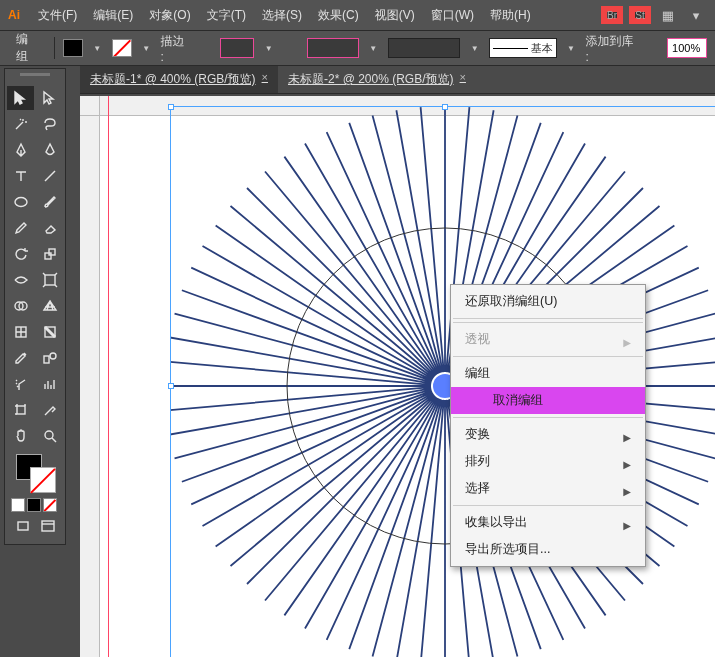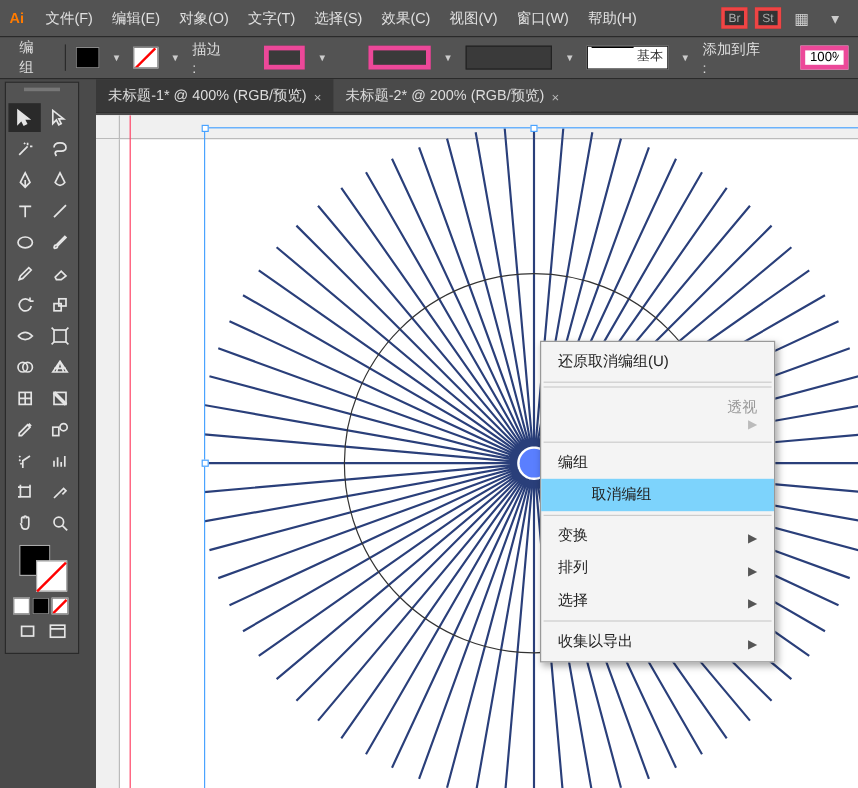--- a/index.html
+++ b/index.html
@@ -2,39 +2,39 @@
 <html><head>
 <meta charset="utf-8">
 <style>
 * { margin: 0; padding: 0; box-sizing: border-box; font-family: "Microsoft YaHei", sans-serif; }
 body { width: 715px; height: 657px; background: #4a4a4a; overflow: hidden; position: relative; }
 
 .menubar { height: 30px; background: #535353; display: flex; align-items: center; padding: 0 8px; gap: 4px; font-size: 12px; color: #e0e0e0; }
 .logo { color: #ff7b00; font-weight: bold; font-size: 12px; margin-right: 8px; }
 .menu-item { padding: 4px 6px; cursor: default; }
 .menubar-right { margin-left: auto; display: flex; gap: 6px; }
-.badge { width: 22px; height: 18px; background: #333; color: #aaa; font-size: 10px; display: flex; align-items: center; justify-content: center; border: 3px solid #ef4444; }
+.badge { width: 22px; height: 18px; background: #333; color: #aaa; font-size: 10px; display: flex; align-items: center; justify-content: center; border: 6px solid #ef4444; }
 .panel-icon { width: 22px; height: 18px; display: flex; align-items: center; justify-content: center; color: #ccc; font-size: 13px; }
 
 .optionsbar { height: 36px; background: #535353; border-top: 1px solid #2a2a2a; border-bottom: 1px solid #2a2a2a; display: flex; align-items: center; padding: 0 8px; gap: 8px; font-size: 12px; color: #ddd; }
 .label-text { padding: 2px 8px; }
 .color-well { width: 22px; height: 18px; background: #000; border: 1px solid #888; }
 .dropdown-caret { width: 14px; display:inline-flex; justify-content:center; color:#ccc; font-size:8px; }
 .no-stroke { width: 22px; height: 18px; border: 1px solid #888; background: #fff; position: relative; overflow:hidden; }
 .no-stroke::after { content:""; position:absolute; left:-4px; top:50%; width:140%; height:2px; background:red; transform: rotate(-45deg); }
-.field { height: 20px; background: #3a3a3a; border: 4px solid #ec4899; color: #ddd; font-size: 11px; padding: 0 4px; margin-left: 24px; }
+.field { height: 20px; background: #3a3a3a; border: 1px solid #ec4899; color: #ddd; font-size: 11px; padding: 0 4px; margin-left: 24px; }
 .stroke-w { width: 34px; }
 .stroke-style { width: 56px; }
 .style-box { width: 80px; height: 20px; background: #3a3a3a; border: 1px solid #222; }
-.basic-box { width: 74px; height: 20px; background: #fff; display:flex; justify-content:flex-end; padding-right:3px; font-size:11px; color:#333; border:1px solid #222;}
+.basic-box { width: 74px; height: 20px; background: #fff; display:flex; align-items:center; justify-content:flex-end; padding-right:3px; font-size:11px; color:#333; border:1px solid #222;}
 .basic-box .line { flex:1; height:1px; background:#000; margin:0 3px; }
 .opacity-field { width: 40px; background: #fff; color: #000; }
 
 .tabstrip { height: 28px; margin-left: 80px; background: #4a4a4a; display: flex; align-items: flex-end; font-size: 12px; border-bottom: 1px solid #2a2a2a;}
-.doc-tab { padding: 5px 10px; color: #ddd; display: flex; align-items: flex-end; gap: 6px; background:#4a4a4a; }
+.doc-tab { padding: 5px 10px; color: #ddd; display: flex; align-items: flex-start; gap: 6px; background:#4a4a4a;text-decoration:underline; }
 .doc-tab.inactive { background: #383838; }
 .close-x { font-size: 11px; color: #bbb; }
 
 .toolbox { position: absolute; left: 4px; top: 68px; width: 62px; background: #535353; border: 1px solid #2a2a2a; padding: 4px 2px; }
 .tool-header { height: 10px; margin-bottom: 3px; display:flex; justify-content:center; }
 .tool-header .grip { width: 30px; height: 3px; background: #777; }
 .tool-grid { display: grid; grid-template-columns: 1fr 1fr; gap: 2px; }
 .tool { width: 27px; height: 24px; display: flex; align-items: center; justify-content: center; color: #e5e5e5; font-size: 15px; position: relative; }
 .tool.selected { background: #2a2a2a; }
 .tool svg { width: 16px; height: 16px; stroke: #e5e5e5; fill: none; stroke-width: 1.4; }
@@ -55,22 +55,22 @@
 .ruler-v { position:absolute; left:0; top:20px; bottom:0; width:20px; background:#f0f0f0; border-right:1px solid #bbb; }
 .ruler-corner { position:absolute; left:0; top:0; width:20px; height:20px; background:#f0f0f0; border-right:1px solid #bbb; border-bottom:1px solid #bbb;}
 .guide { position:absolute; background:#ff4466; }
 .guide.v1 { left:28px; top:0; bottom:0; width:1px; }
 .artwork { position:absolute; left:90px; top:10px; width:550px; height:560px; }
 .sel-box { position:absolute; left:90px; top:10px; width:550px; height:560px; border:1px solid #4aa3ff; }
 .sel-handle { position:absolute; width:6px; height:6px; background:#fff; border:1px solid #4aa3ff; }
 
 .context-menu { position: absolute; left: 450px; top: 284px; width: 196px; background: #f4f4f4; border: 1px solid #999; box-shadow: 2px 3px 6px rgba(0,0,0,.35); font-size: 12.5px; color: #222; padding: 3px 0; }
 .cm-item { padding: 5px 14px; display:flex; justify-content:space-between; align-items:flex-end; }
-.cm-item.disabled { color: #9a9a9a; flex-direction: column; }
-.cm-item.highlight { background: #7dd3fc; padding-left: 42px; }
+.cm-item.disabled { color: #9a9a9a; }
+.cm-item.highlight { background: #d946ef; padding-left: 42px; }
 .cm-sep { height: 1px; background: #ccc; margin: 3px 2px; }
 .cm-arrow { font-size: 10px; color: #555; }
 .cm-item.disabled .cm-arrow { color:#bbb; }
 
 .vsep { width:1px; height:22px; background:#2a2a2a; }
 </style>
 </head>
 <body>
 
 <div class="menubar">
@@ -353,13 +353,16 @@
     </div>
   <div class="cm-item">
       <span>选择</span>
       <span class="cm-arrow">▶</span>
     </div>
   <div class="cm-sep"></div>
   <div class="cm-item">
       <span>收集以导出</span>
       <span class="cm-arrow">▶</span>
     </div>
+  <div class="cm-item">
+      <span>导出所选项目...</span>
+    </div>
 </div>
 
 </body></html>

